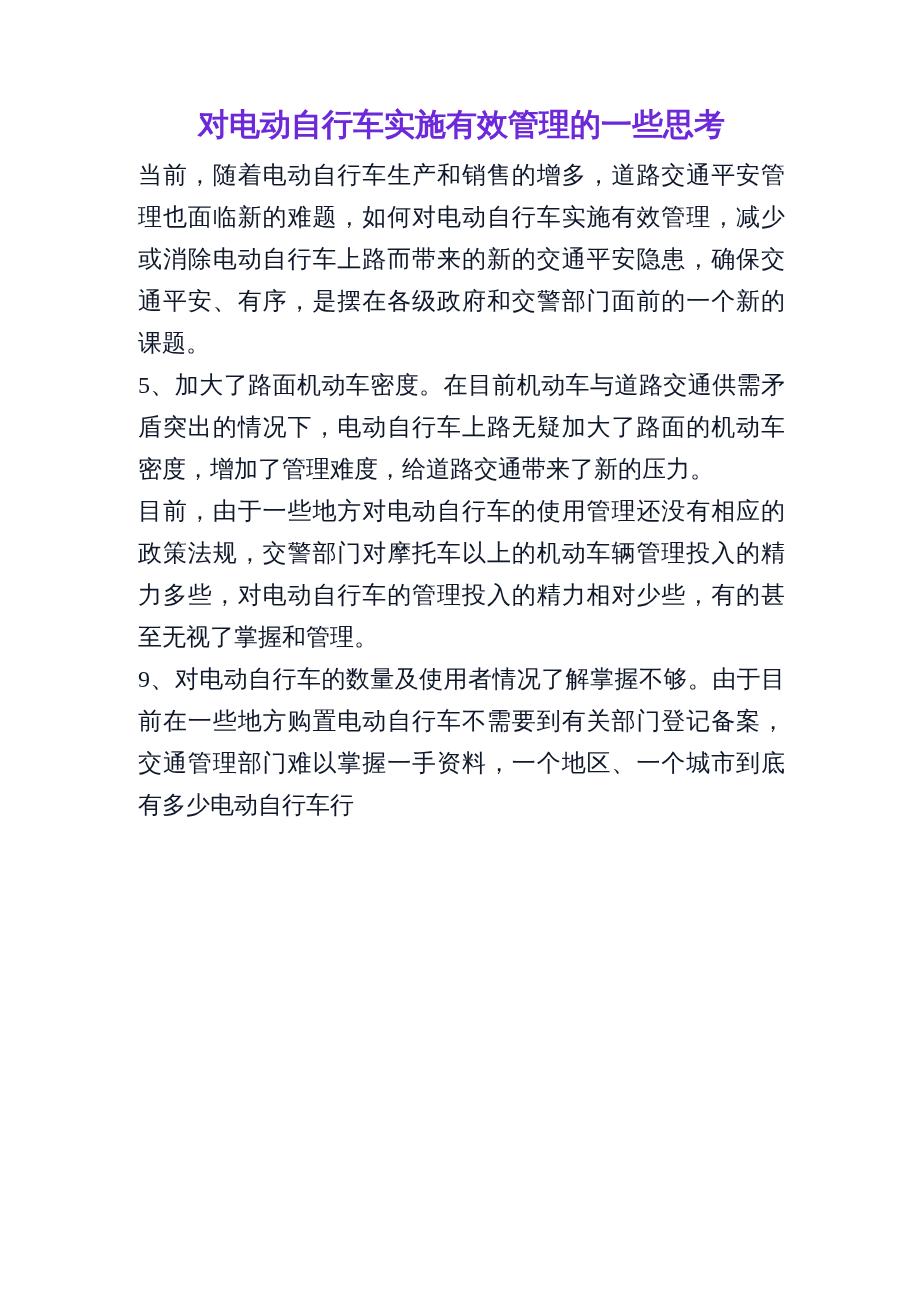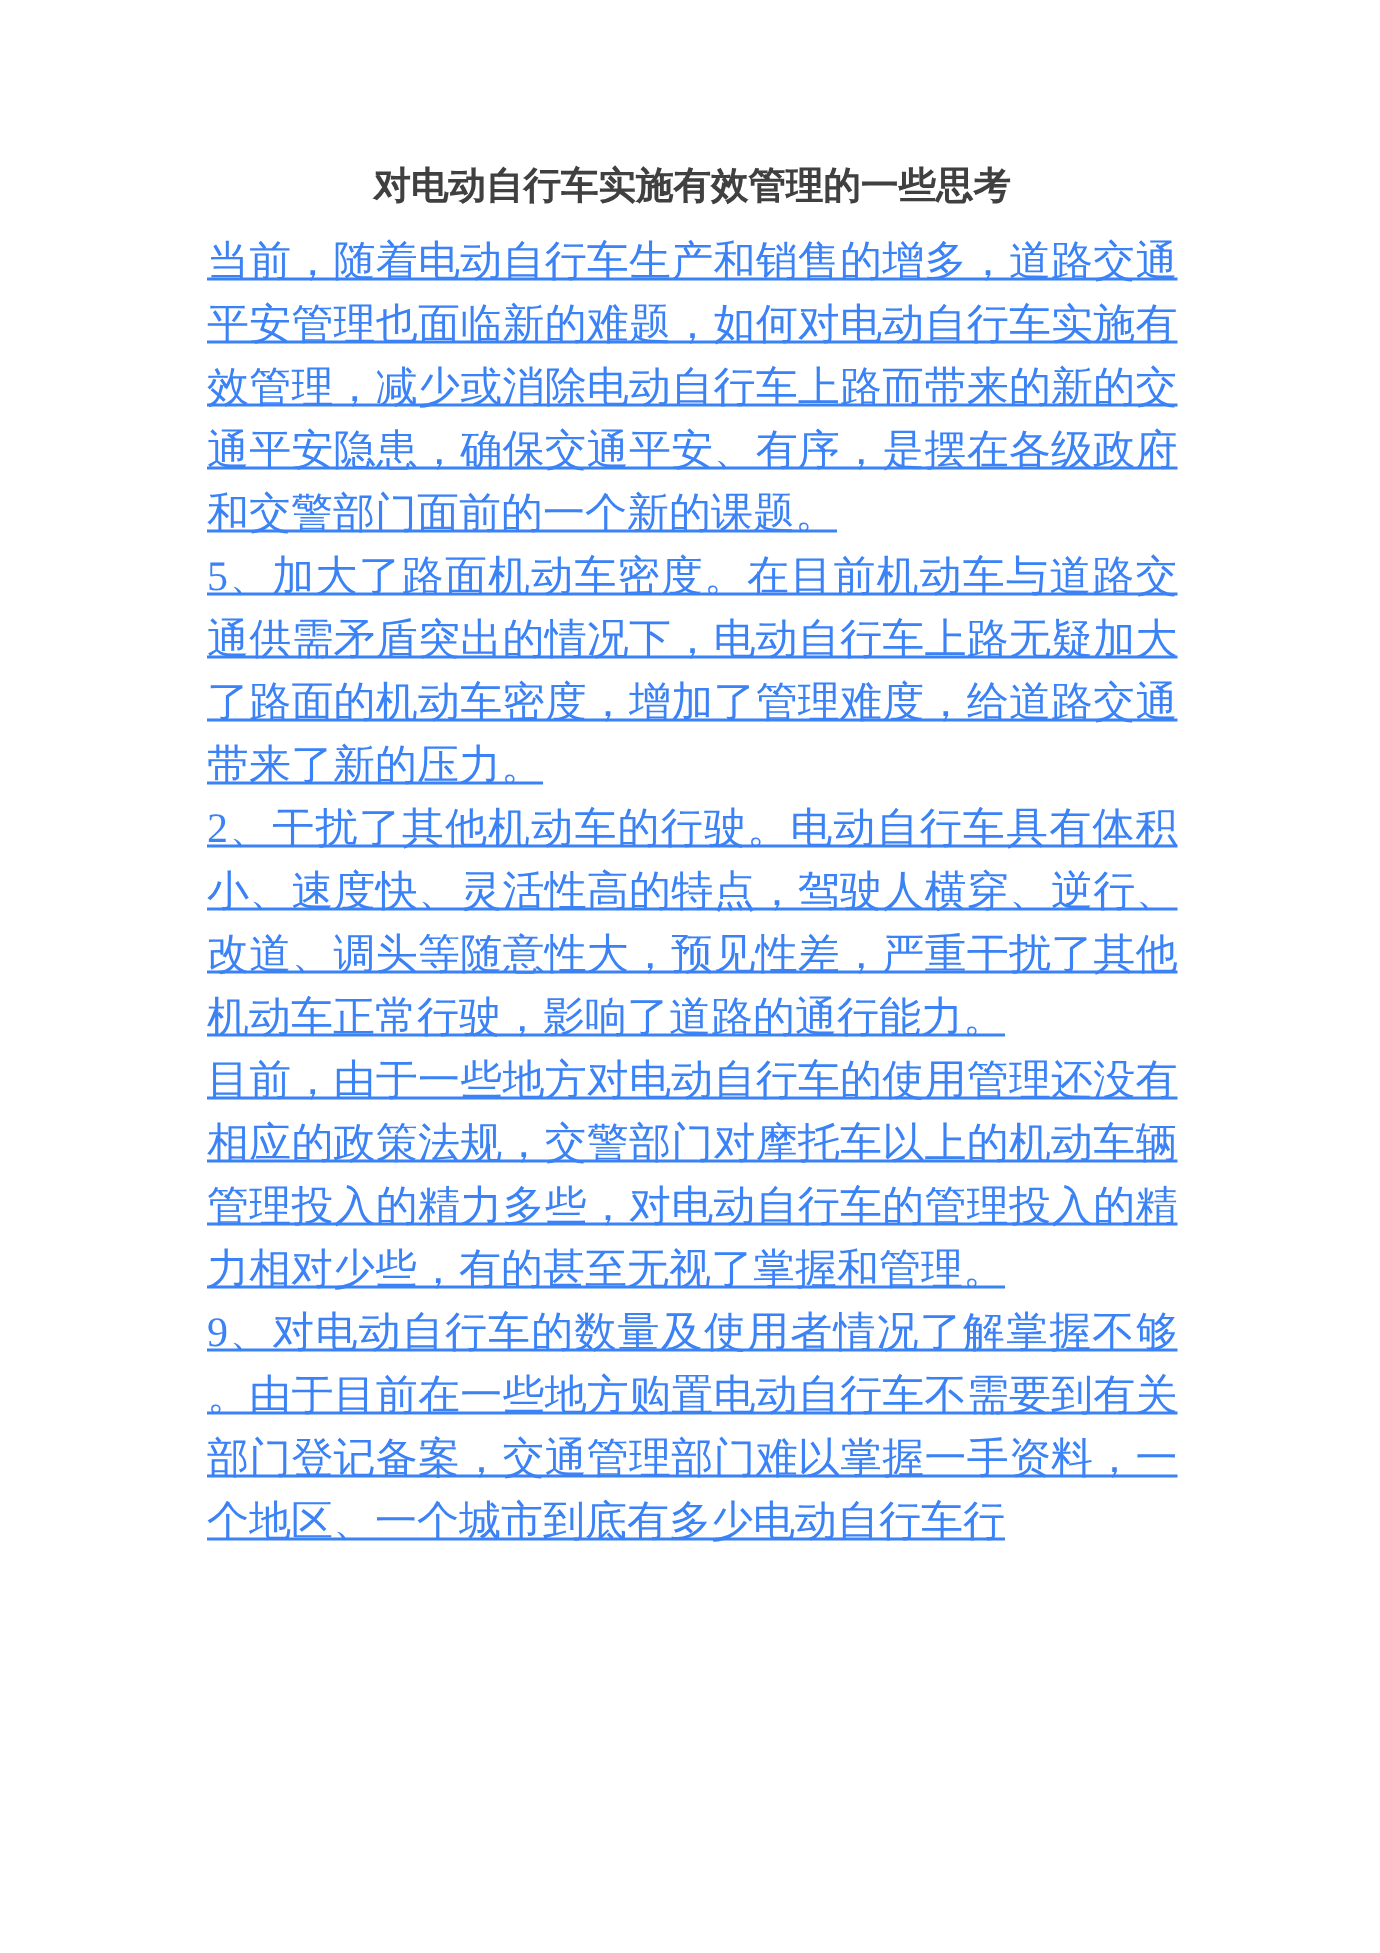--- a/index.html
+++ b/index.html
@@ -14,44 +14,42 @@
     background: #ffffff;
     overflow: hidden;
     font-family: "Liberation Serif", serif;
   }
   .doc {
     padding: 104px 135px 0 138px; 
     color: #111111;
   }
   .doc-title {
     margin: 0 0 8px 0;
-    font-size: 25px;
+    font-size: 31px;
     font-weight: bold;
     line-height: 42px;
     text-align: center;
-    color: #404040;
+    color: #6d28d9;
     font-family: "Liberation Serif", serif;
   }
   .doc p {
     margin: 0;
-    font-size: 28px;
+    font-size: 24px;
     line-height: 42px;
     text-align: justify;
     
     line-break: anywhere;
     word-break: break-all;
-    color: #3b82f6;
-    text-decoration: underline;
+    color: #0f172a;
   }
 </style>
 </head>
 <body>
 
 <div class="page">
   <div class="doc">
     <h1 class="doc-title">对电动自行车实施有效管理的一些思考</h1>
     <p>当前，随着电动自行车生产和销售的增多，道路交通平安管理也面临新的难题，如何对电动自行车实施有效管理，减少或消除电动自行车上路而带来的新的交通平安隐患，确保交通平安、有序，是摆在各级政府和交警部门面前的一个新的课题。</p>
     <p>5、加大了路面机动车密度。在目前机动车与道路交通供需矛盾突出的情况下，电动自行车上路无疑加大了路面的机动车密度，增加了管理难度，给道路交通带来了新的压力。</p>
-    <p>2、干扰了其他机动车的行驶。电动自行车具有体积小、速度快、灵活性高的特点，驾驶人横穿、逆行、改道、调头等随意性大，预见性差，严重干扰了其他机动车正常行驶，影响了道路的通行能力。</p>
     <p>目前，由于一些地方对电动自行车的使用管理还没有相应的政策法规，交警部门对摩托车以上的机动车辆管理投入的精力多些，对电动自行车的管理投入的精力相对少些，有的甚至无视了掌握和管理。</p>
     <p>9、对电动自行车的数量及使用者情况了解掌握不够。由于目前在一些地方购置电动自行车不需要到有关部门登记备案，交通管理部门难以掌握一手资料，一个地区、一个城市到底有多少电动自行车行</p>
   </div>
 </div>
 
 </body></html>

